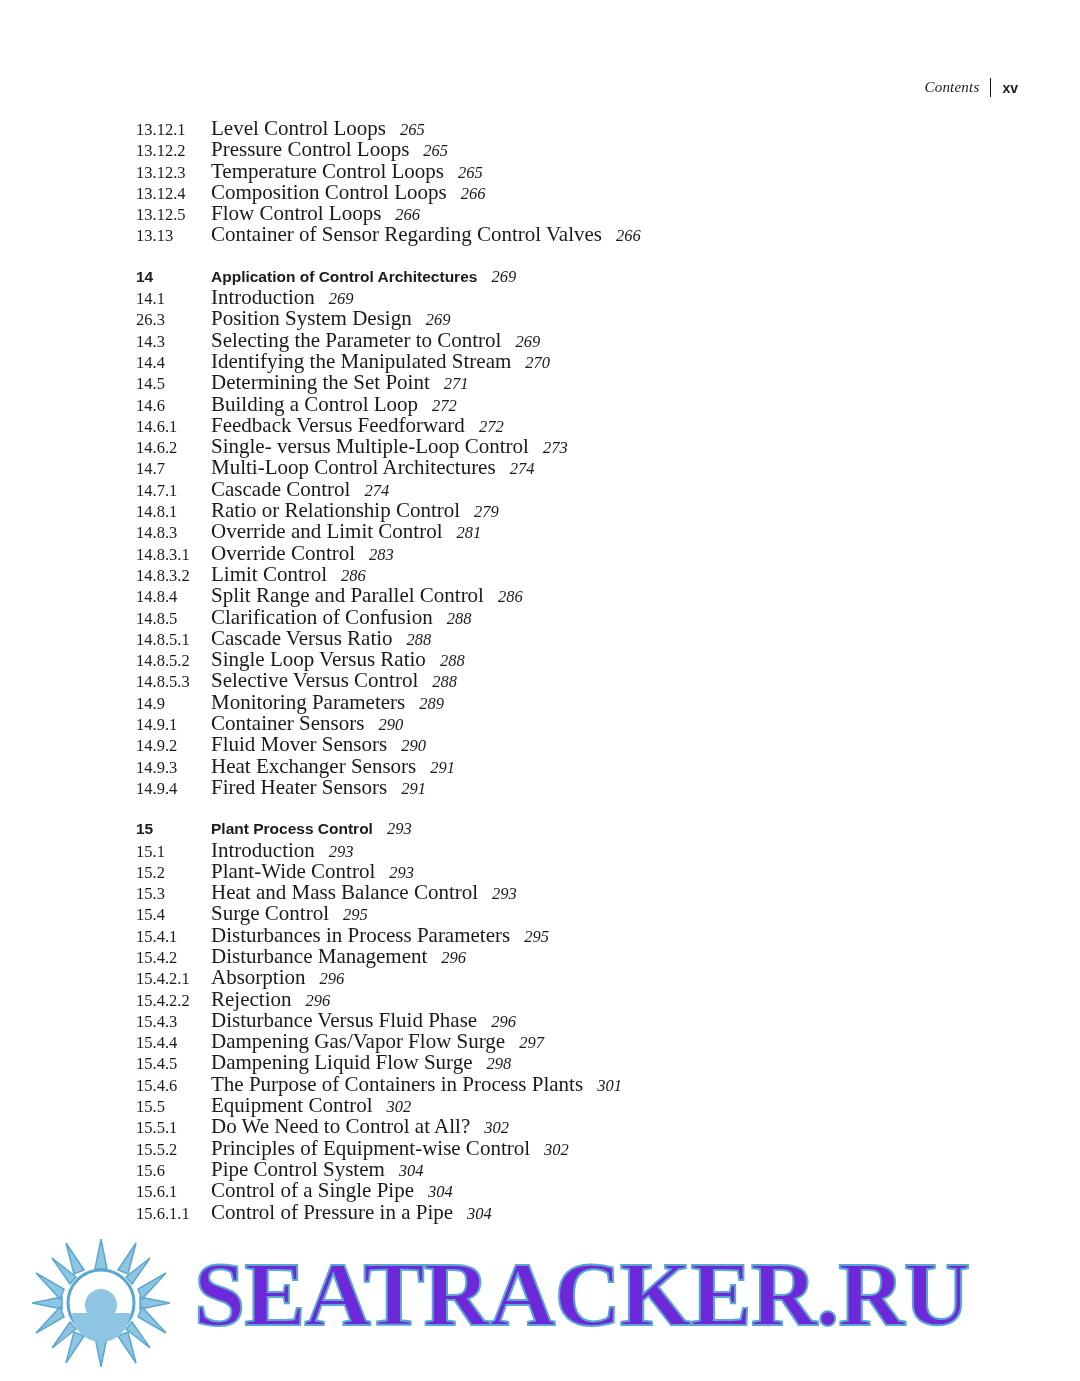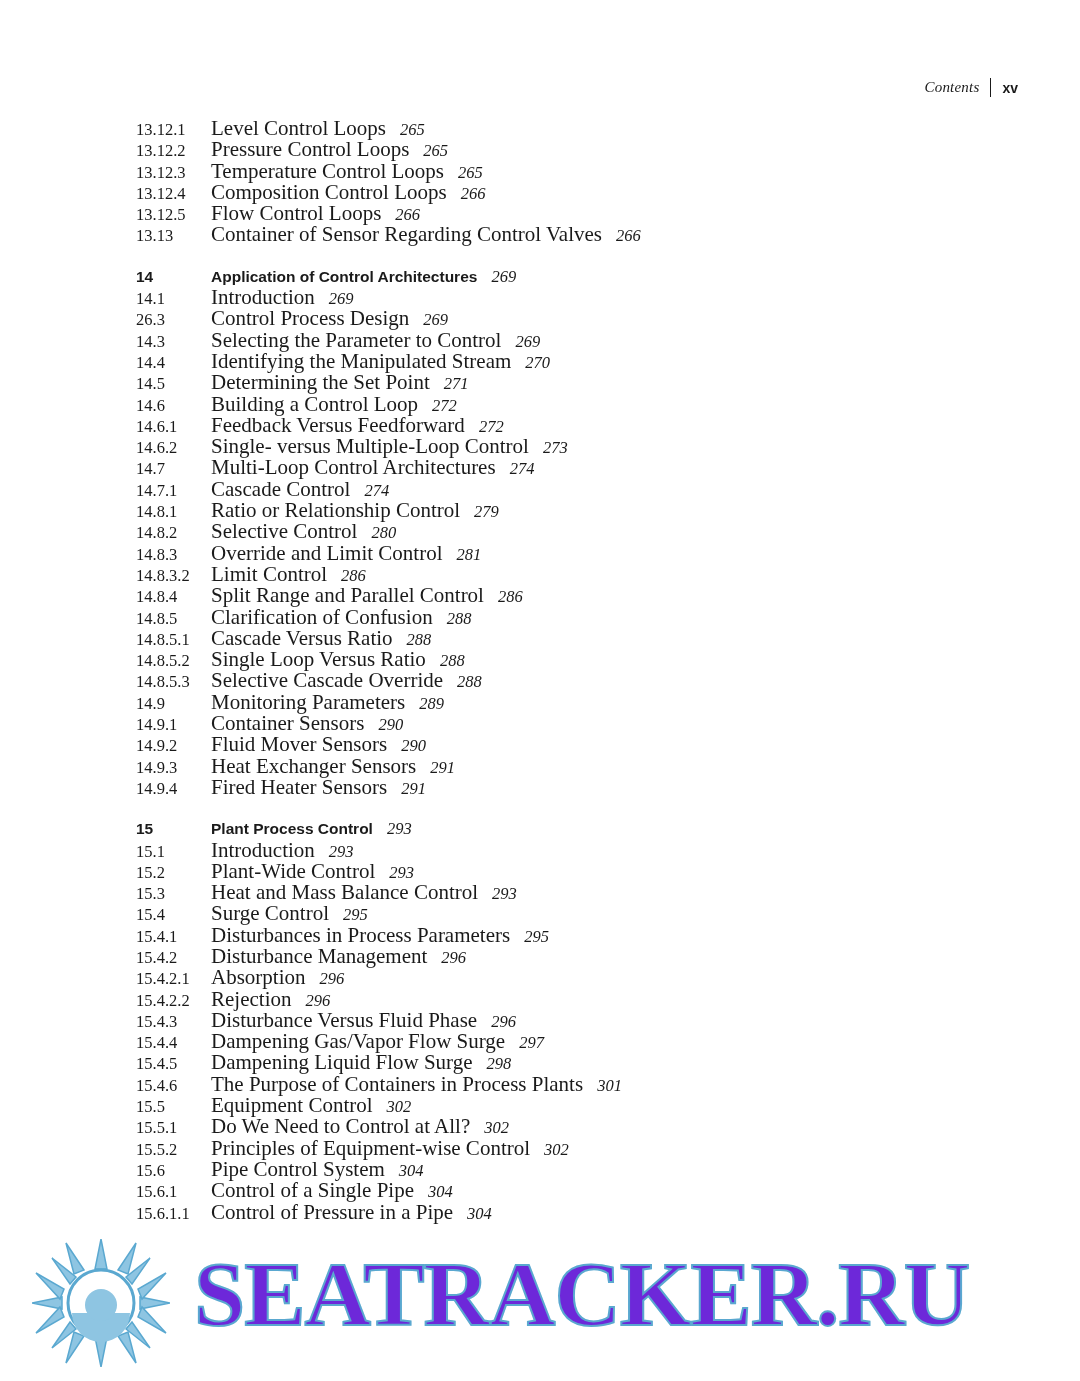--- a/index.html
+++ b/index.html
@@ -171,21 +171,21 @@
           <span class="txt">Application of Control Architectures</span>
           <span class="pg">269</span>
         </div>
         <div class="entry">
           <span class="num">14.1</span>
           <span class="txt">Introduction</span>
           <span class="pg">269</span>
         </div>
         <div class="entry">
           <span class="num">26.3</span>
-          <span class="txt">Control Process Design</span>
+          <span class="txt">Position System Design</span>
           <span class="pg">269</span>
         </div>
         <div class="entry">
           <span class="num">14.3</span>
           <span class="txt">Selecting the Parameter to Control</span>
           <span class="pg">269</span>
         </div>
         <div class="entry">
           <span class="num">14.4</span>
           <span class="txt">Identifying the Manipulated Stream</span>
@@ -220,30 +220,30 @@
           <span class="num">14.7.1</span>
           <span class="txt">Cascade Control</span>
           <span class="pg">274</span>
         </div>
         <div class="entry">
           <span class="num">14.8.1</span>
           <span class="txt">Ratio or Relationship Control</span>
           <span class="pg">279</span>
         </div>
         <div class="entry">
-          <span class="num">14.8.2</span>
-          <span class="txt">Selective Control</span>
-          <span class="pg">280</span>
-        </div>
-        <div class="entry">
           <span class="num">14.8.3</span>
           <span class="txt">Override and Limit Control</span>
           <span class="pg">281</span>
         </div>
         <div class="entry">
+          <span class="num">14.8.3.1</span>
+          <span class="txt">Override Control</span>
+          <span class="pg">283</span>
+        </div>
+        <div class="entry">
           <span class="num">14.8.3.2</span>
           <span class="txt">Limit Control</span>
           <span class="pg">286</span>
         </div>
         <div class="entry">
           <span class="num">14.8.4</span>
           <span class="txt">Split Range and Parallel Control</span>
           <span class="pg">286</span>
         </div>
         <div class="entry">
@@ -256,21 +256,21 @@
           <span class="txt">Cascade Versus Ratio</span>
           <span class="pg">288</span>
         </div>
         <div class="entry">
           <span class="num">14.8.5.2</span>
           <span class="txt">Single Loop Versus Ratio</span>
           <span class="pg">288</span>
         </div>
         <div class="entry">
           <span class="num">14.8.5.3</span>
-          <span class="txt">Selective Cascade Override</span>
+          <span class="txt">Selective Versus Control</span>
           <span class="pg">288</span>
         </div>
         <div class="entry">
           <span class="num">14.9</span>
           <span class="txt">Monitoring Parameters</span>
           <span class="pg">289</span>
         </div>
         <div class="entry">
           <span class="num">14.9.1</span>
           <span class="txt">Container Sensors</span>

